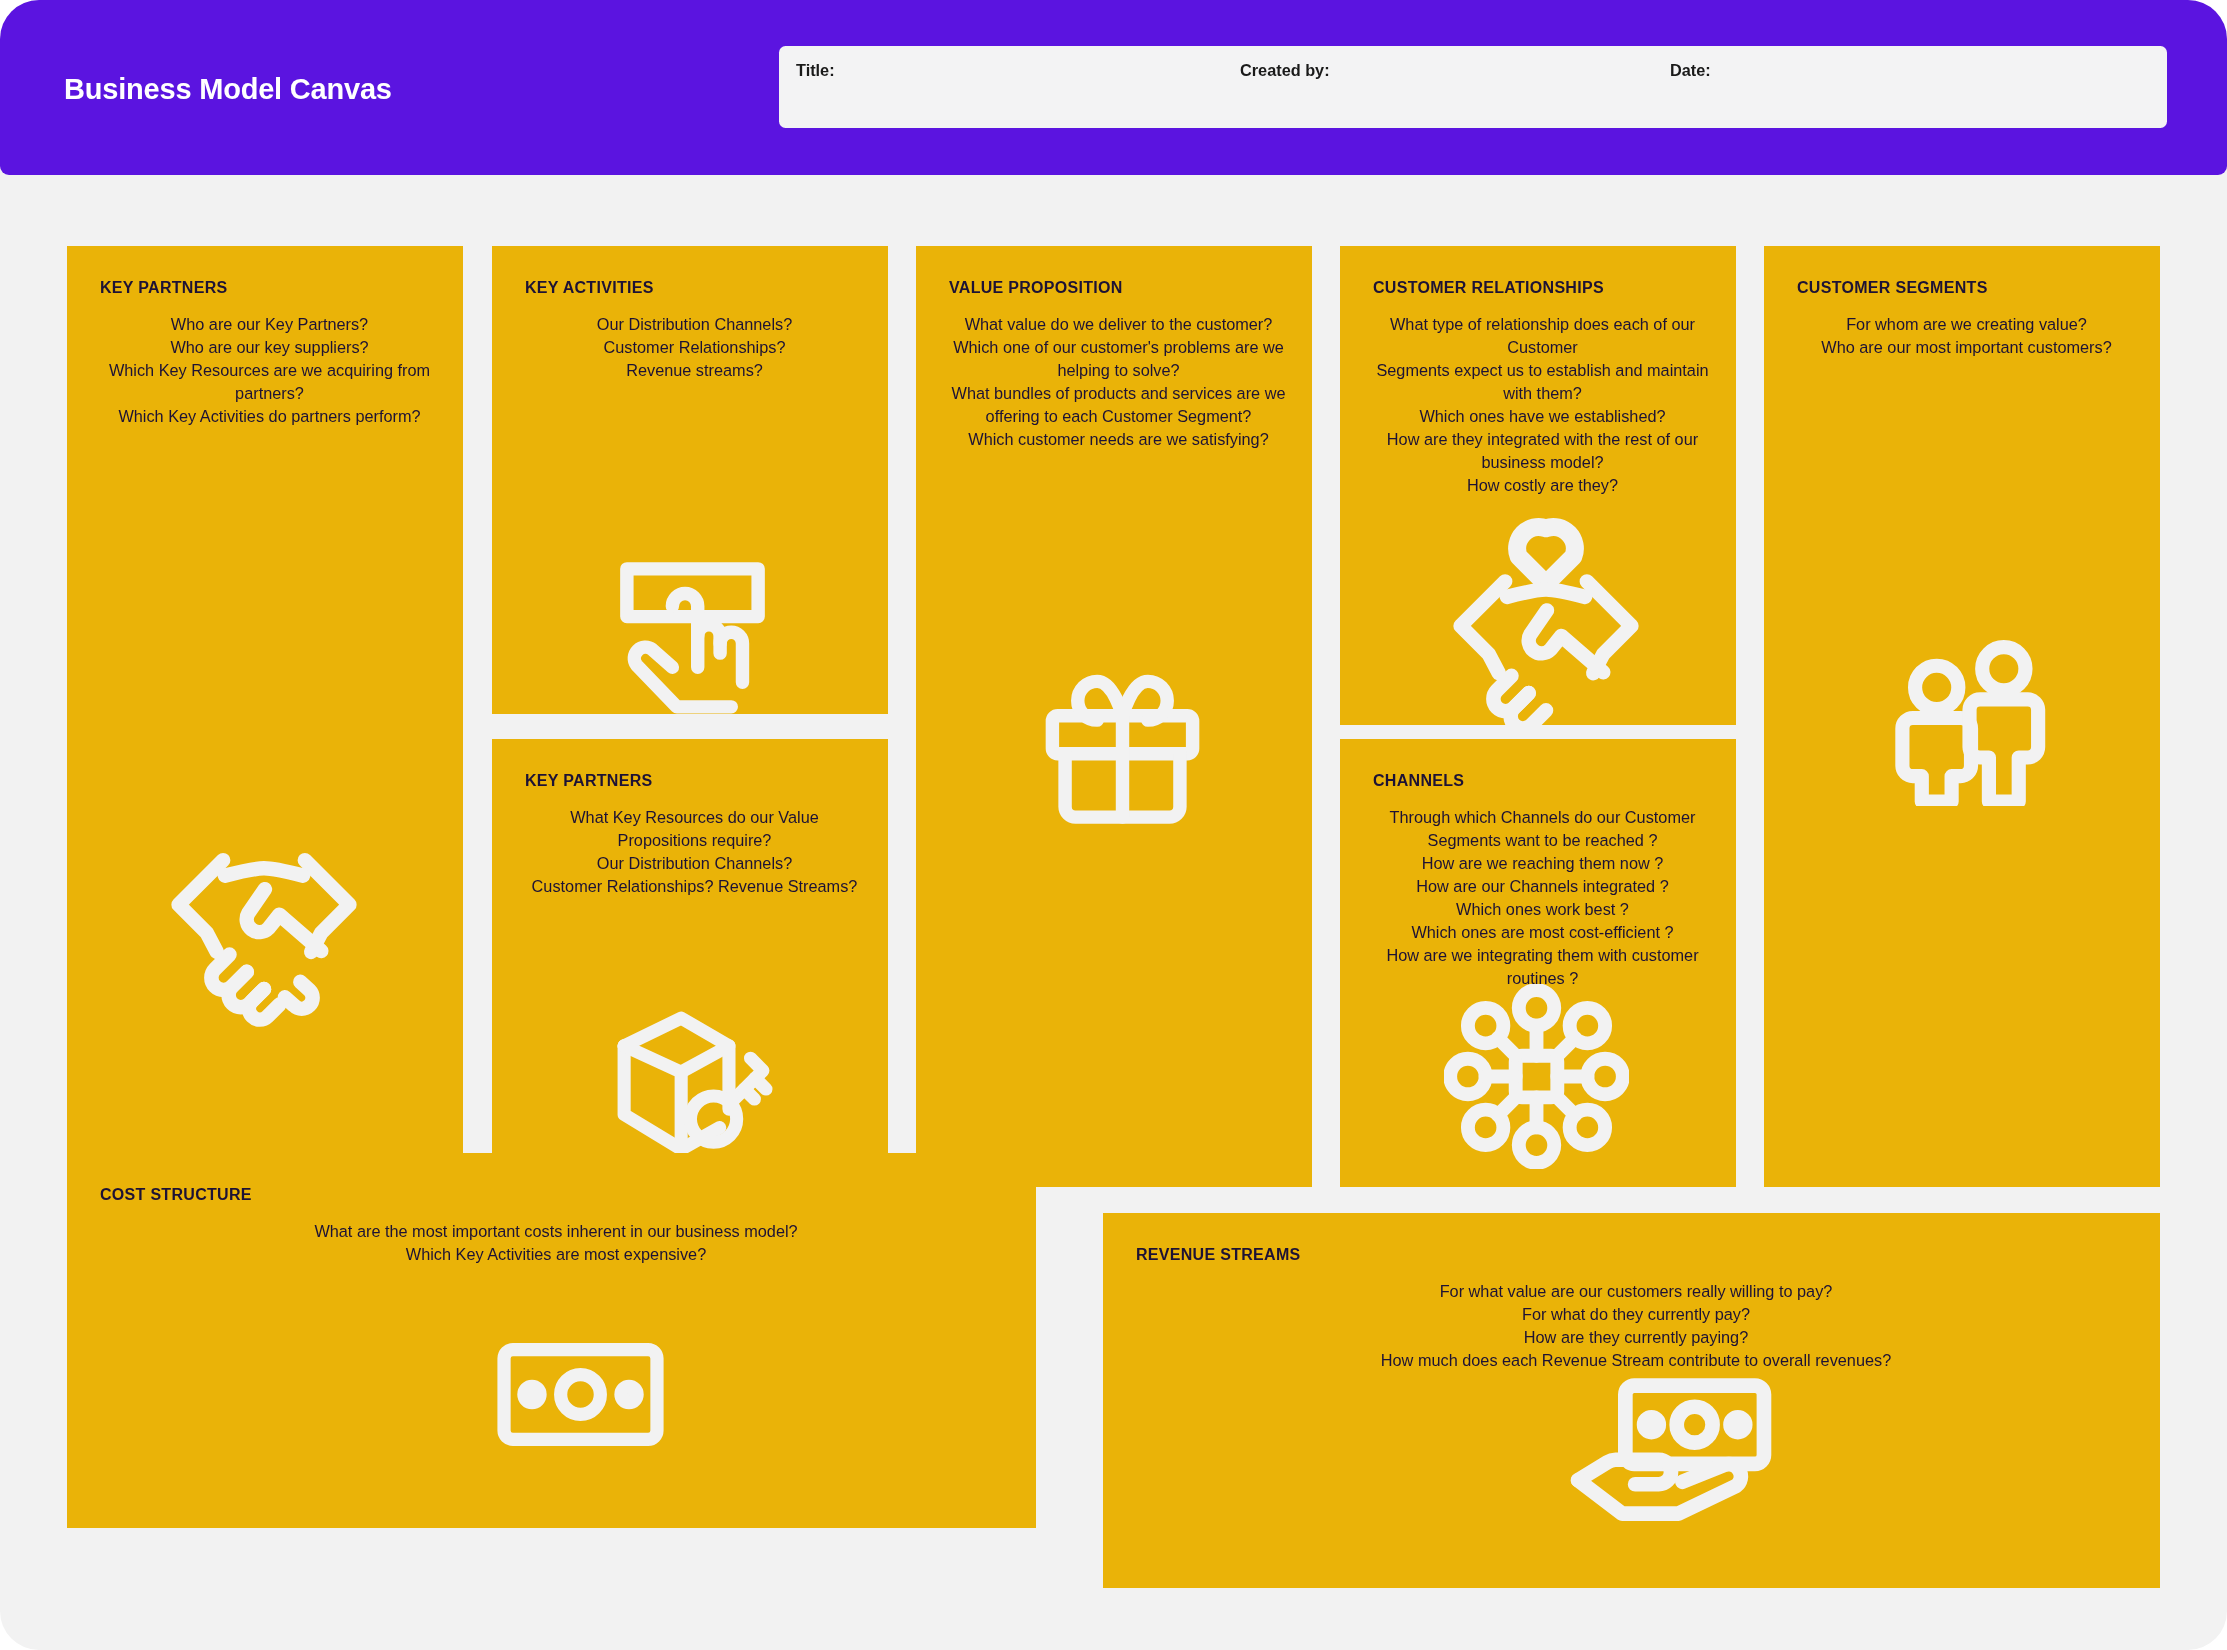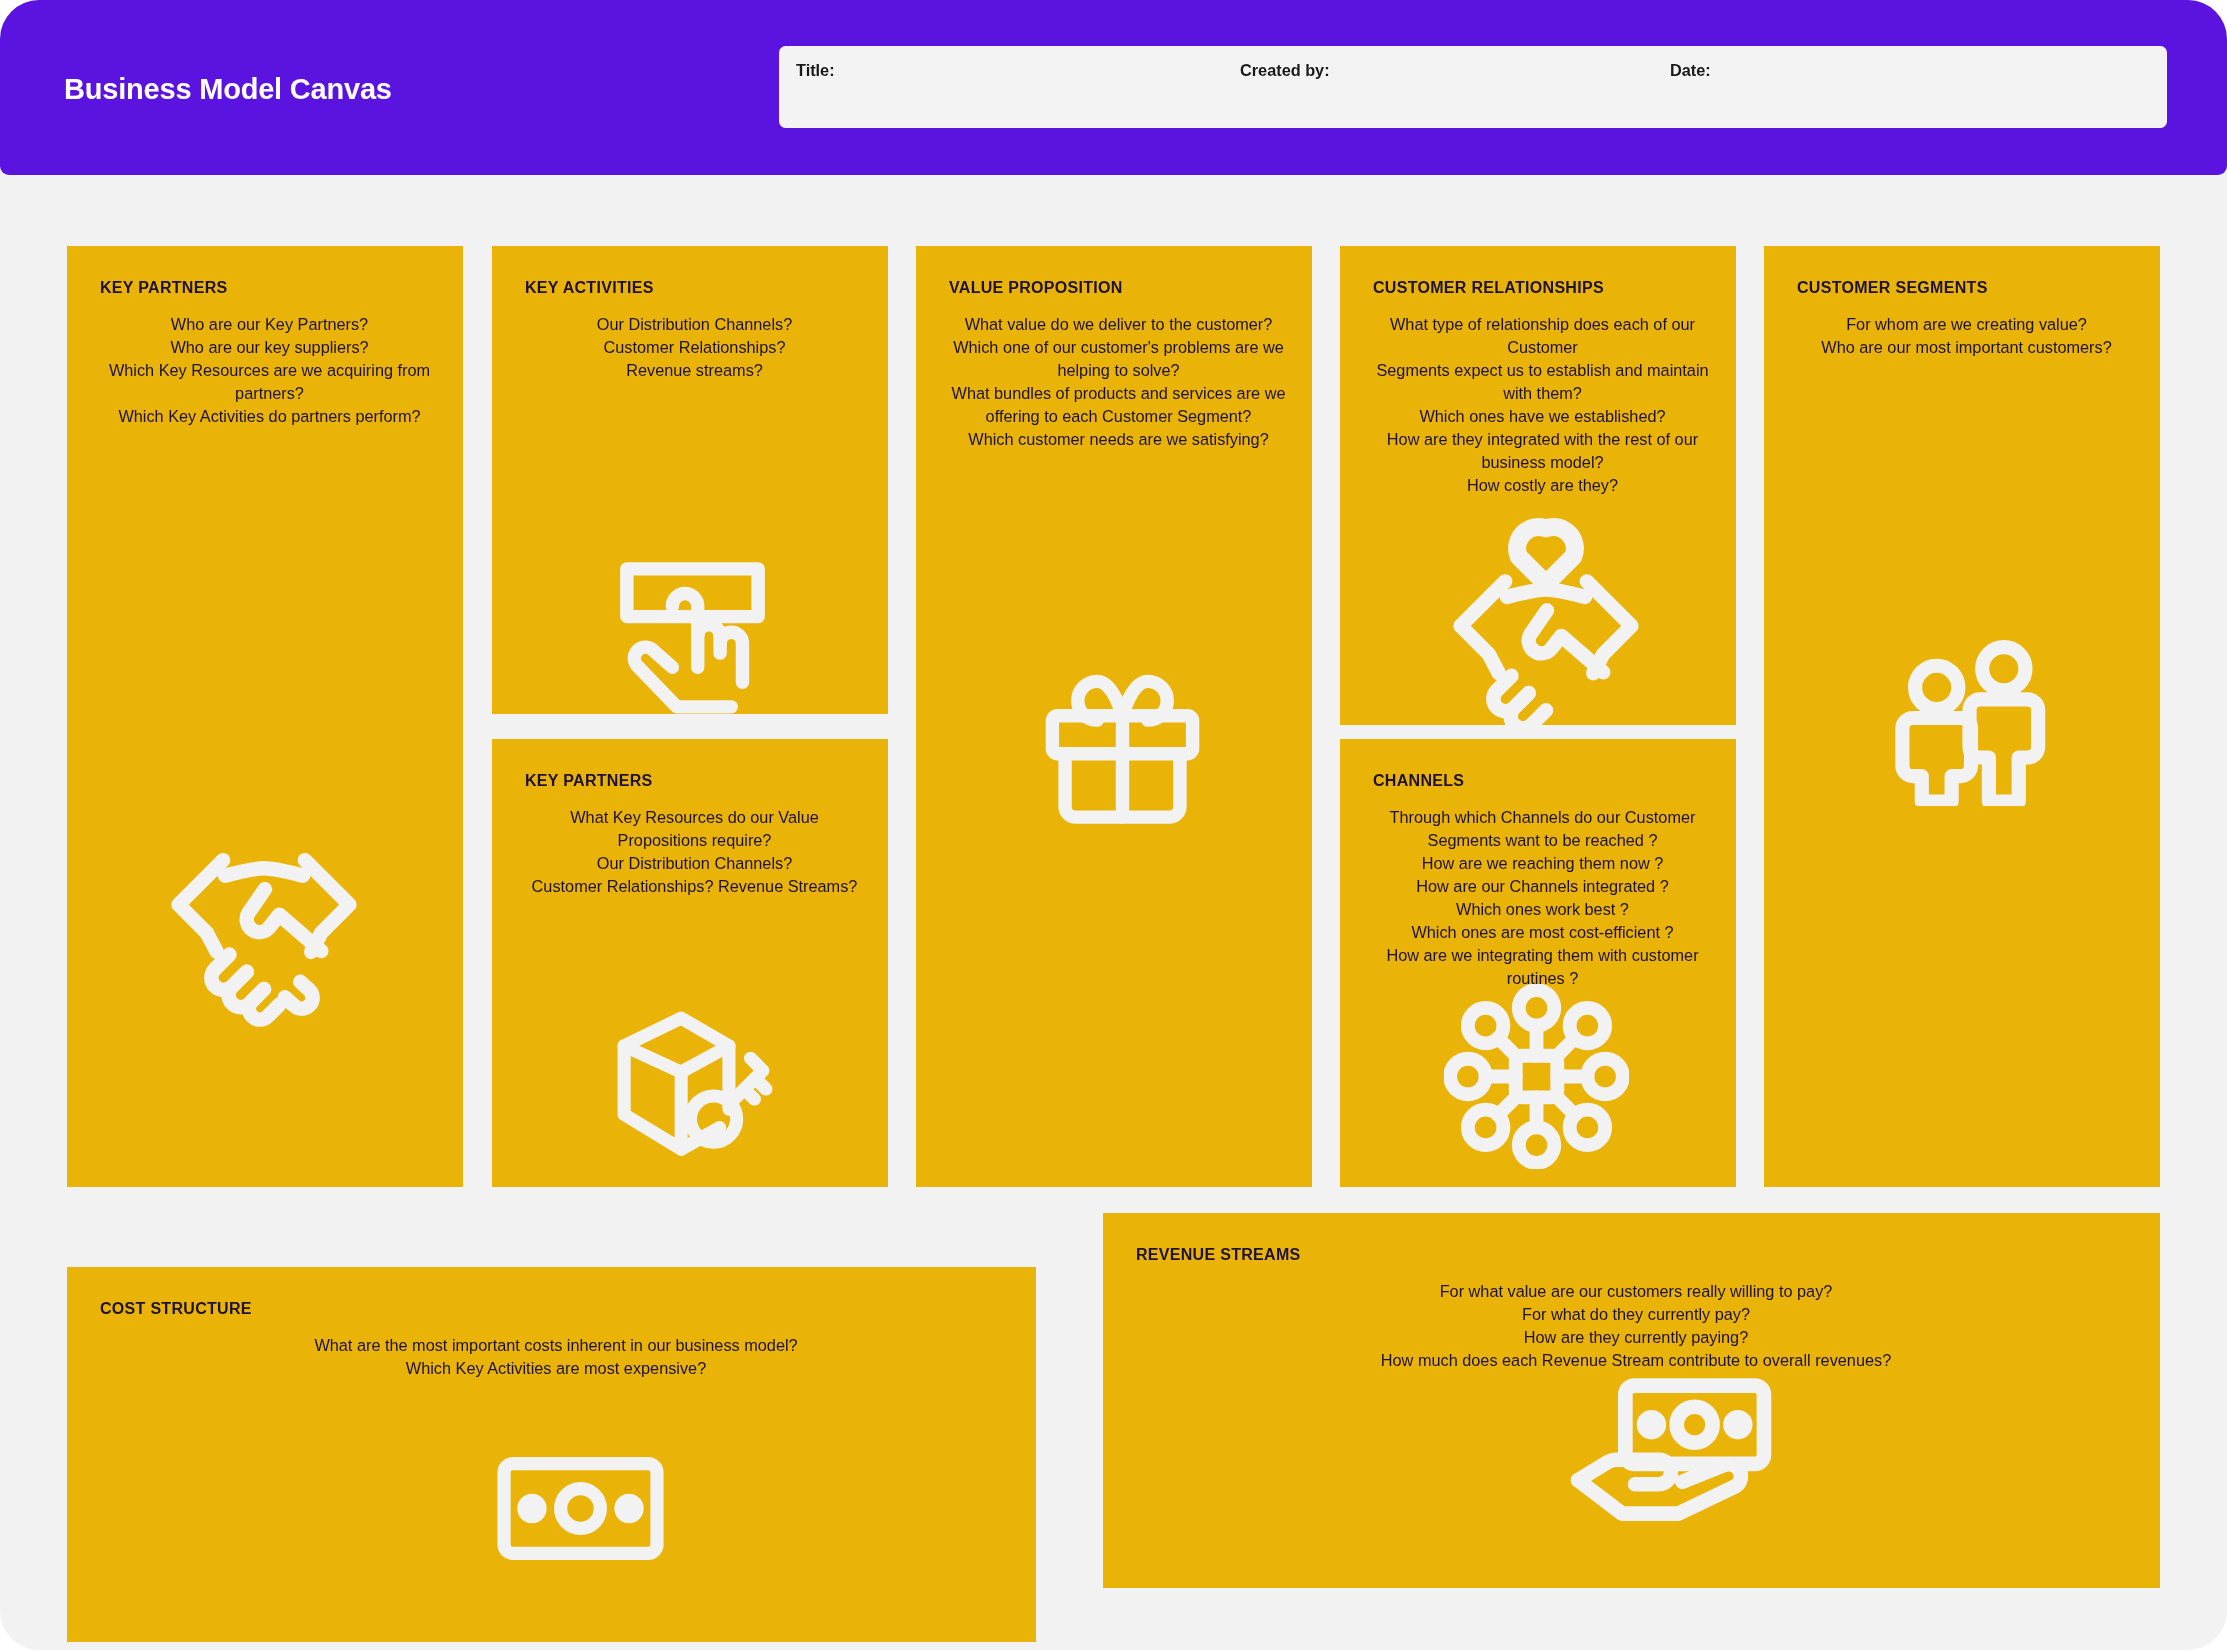--- a/index.html
+++ b/index.html
@@ -106,21 +106,21 @@
   .wm svg { display: block; }
 
   
   #card-key-partners        { left: 67px;  top: 246px;  width: 396px;  height: 941px; }
   #card-key-activities      { left: 492px;  top: 246px;  width: 396px;  height: 468px;  }
   #card-key-resources       { left: 492px;  top: 739px; width: 396px;  height: 448px;  }
   #card-value-proposition   { left: 916px; top: 246px;  width: 396px;  height: 941px; }
   #card-customer-relations  { left: 1340px; top: 246px;  width: 396px;  height: 479px;  }
   #card-channels            { left: 1340px; top: 739px; width: 396px;  height: 448px;  }
   #card-customer-segments   { left: 1764px; top: 246px;  width: 396px;  height: 941px; }
-  #card-cost-structure      { left: 67px;  top: 1267px; width: 969px; height: 375px;  }
+  #card-cost-structure      { left: 67px;  top: 1153px; width: 969px; height: 375px;  }
   #card-revenue-streams     { left: 1103px; top: 1213px; width: 1057px; height: 375px;  }
 </style>
 </head>
 <body>
 
 <div class="page">
 
   <div class="header">
     <div class="canvas-title">Business Model Canvas</div>
 

